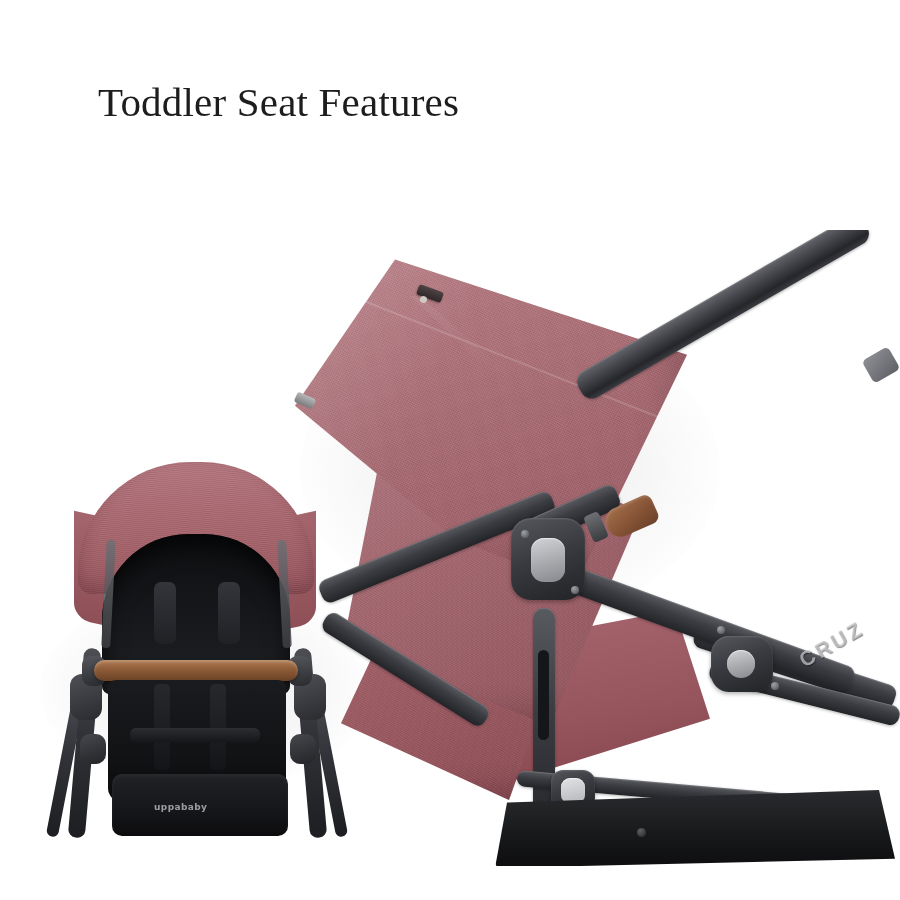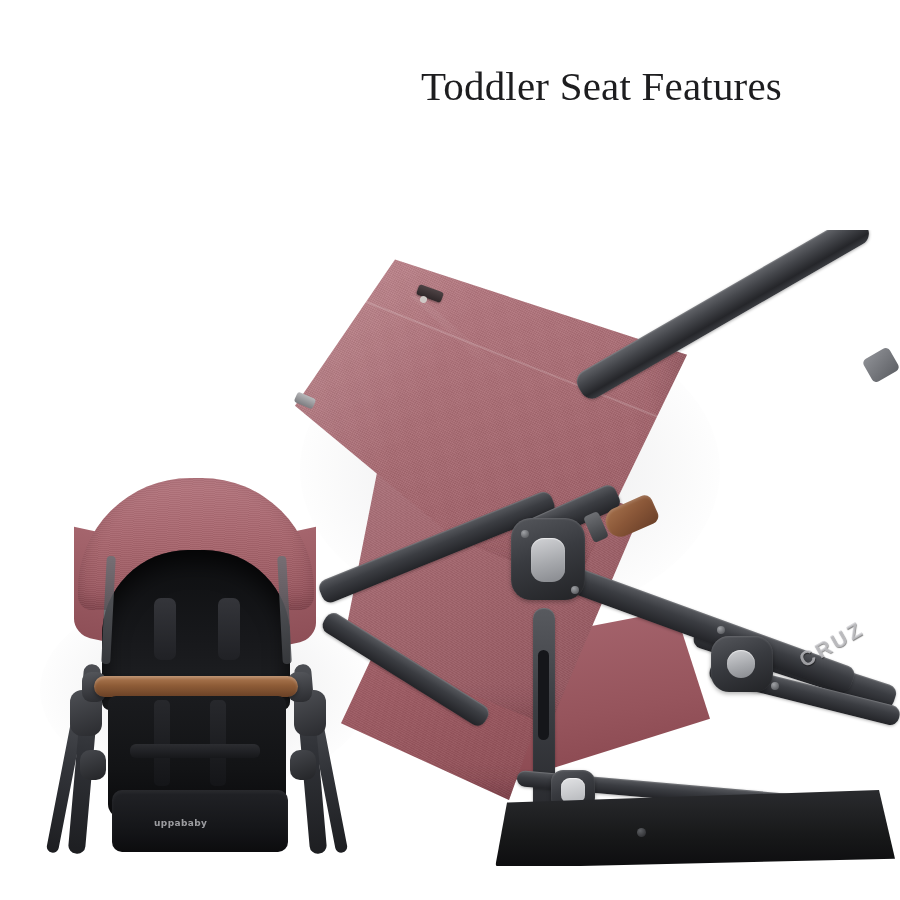--- a/index.html
+++ b/index.html
@@ -26,23 +26,22 @@
     top: 62px;
     width: 700px;
   }
   .page-title {
     font-family: "Liberation Serif", "DejaVu Serif", serif;
     font-size: 41px;
     line-height: 48px;
     font-weight: 400;
     color: #1d1d1f;
     letter-spacing: 0.2px;
-    margin: 0;
+    margin: 16px;
     white-space: nowrap;
-    text-align: right;
   }
   .page-desc {
     font-family: "DejaVu Sans", "Liberation Sans", sans-serif;
     font-size: 25px;
     line-height: 39px;
     font-weight: 400;
     color: #3c3c41;
     margin: 16px 0 0 0;
     max-width: 680px;
     letter-spacing: -0.3px;
@@ -417,21 +416,21 @@
     width: 9px;
     height: 9px;
     border-radius: 50%;
     background: radial-gradient(circle at 35% 30%, #5e6064, #232427);
   }
 
   
   .left-rig {
     position: absolute;
     left: 58px;
-    top: 248px;
+    top: 232px;
     width: 290px;
     height: 388px;
   }
   .l-canopy {
     position: absolute;
     left: 20px;
     top: 0px;
     width: 236px;
     height: 132px;
     background: linear-gradient(178deg, #b5777f 0%, #a8666e 48%, #96545c 100%);

